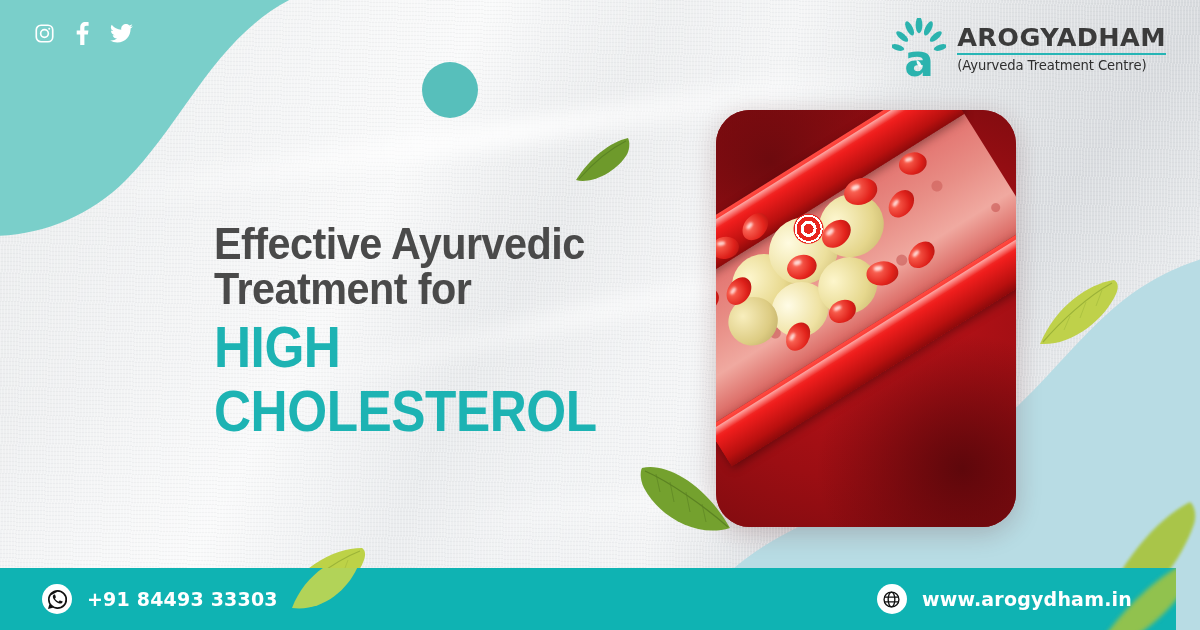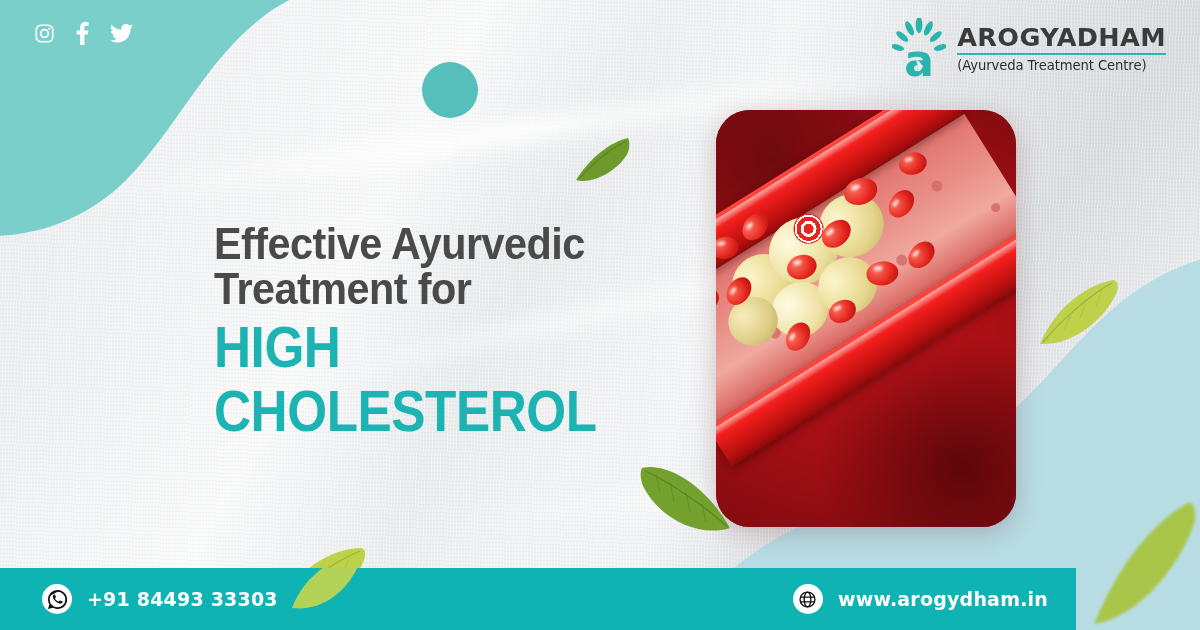--- a/index.html
+++ b/index.html
@@ -126,27 +126,27 @@
   .rbc::after{
     content:""; position:absolute; left:26%; top:18%; width:26%; height:20%;
     border-radius:50%; background:rgba(255,255,255,.75); filter:blur(1px);
   }
 
   
   .leaf{ position:absolute; }
 
   
   .footer{
-    position:absolute; left:0; bottom:0; width:1076px; height:62px;
+    position:absolute; left:0; bottom:0; width:1176px; height:62px;
     background:#0fb3b3; overflow:hidden;
   }
   .footer-leaf{ position:absolute; }
   .f-item{ position:absolute; display:flex; align-items:center; gap:15px; top:16px; }
   .f-left{ left:42px; }
-  .f-right{ right:28px; }
+  .f-right{ right:44px; }
   .f-ico{
     width:30px; height:30px; border-radius:50%; background:#ffffff;
     display:flex; align-items:center; justify-content:center; flex:0 0 auto;
   }
   .f-text{
     color:#ffffff; font-size:19px; font-weight:700; letter-spacing:.2px;
     font-family:"DejaVu Sans", sans-serif; white-space:nowrap;
   }
 </style>
 </head>

